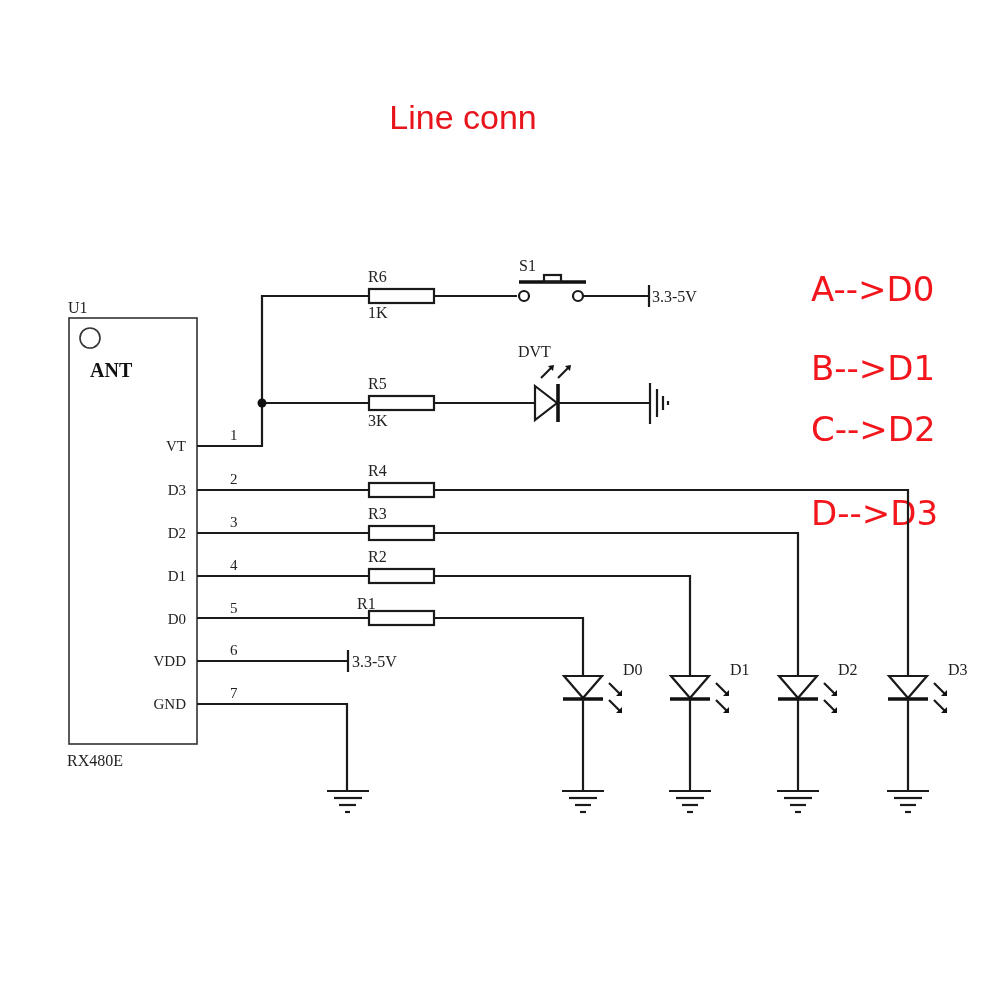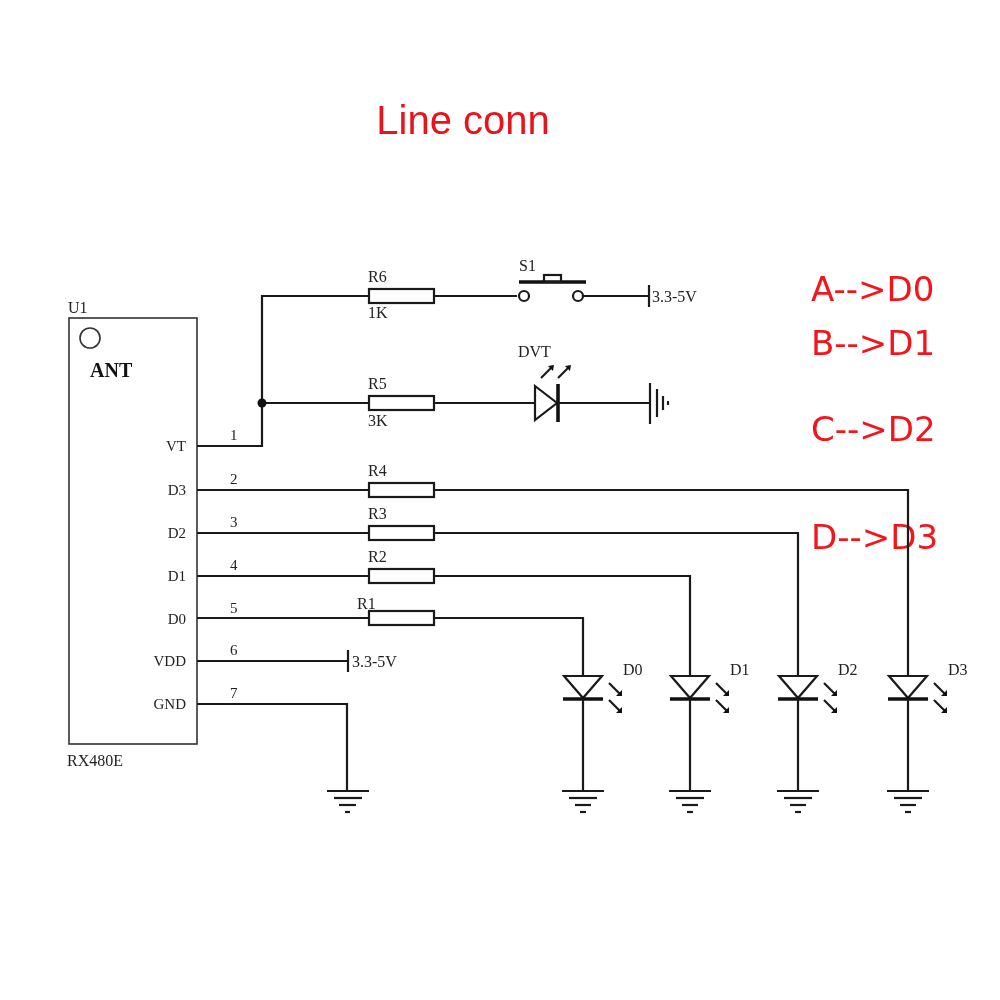--- a/index.html
+++ b/index.html
@@ -1,19 +1,19 @@
 <!DOCTYPE html>
 <html><head>
 <meta charset="utf-8">
 <style>
   html, body { margin: 0; padding: 0; background: #ffffff; }
   body { width: 1000px; height: 1000px; position: relative; overflow: hidden; }
   .title {
     position: absolute; left: 0; width: 926px; top: 98px; text-align: center;
-    font-family: "Liberation Sans", sans-serif; font-size: 40px; color: #e8141c;
+    font-family: "Liberation Sans", sans-serif; font-size: 34px; color: #e8141c;
     letter-spacing: 0px; padding-left: 0px;
   }
   .map {
     position: absolute; left: 811px;
     font-family: "DejaVu Sans", sans-serif; font-size: 34px; color: #f2161c;
     line-height: 1; white-space: nowrap; letter-spacing: 0px;
   }
   svg { position: absolute; left: 0; top: 0; }
   .w { stroke: #1a1a1a; stroke-width: 2.2; fill: none; }
   .thin { stroke: #333; stroke-width: 1.6; fill: none; }
@@ -21,23 +21,23 @@
   .lbl { font-family: "Liberation Serif", serif; font-size: 16px; fill: #222; }
   .pin { font-family: "Liberation Serif", serif; font-size: 15px; fill: #222; }
   .ant { font-family: "Liberation Serif", serif; font-size: 20px; font-weight: bold; fill: #111; }
 </style>
 </head>
 <body>
 
 <div class="title">Line conn</div>
 
 <div class="map" style="top:272px">A--&gt;D0</div>
-<div class="map" style="top:326px">B--&gt;D1</div>
+<div class="map" style="top:351px">B--&gt;D1</div>
 <div class="map" style="top:412px">C--&gt;D2</div>
-<div class="map" style="top:520px">D--&gt;D3</div>
+<div class="map" style="top:496px">D--&gt;D3</div>
 
 <svg width="1000" height="1000" viewBox="0 0 1000 1000">
 
   <g>
     <text class="lbl" x="68" y="313">U1</text>
     <rect x="69" y="318" width="128" height="426" class="thin"></rect>
     <circle cx="90" cy="338" r="10" class="thin"></circle>
     <text class="ant" x="90" y="377">ANT</text>
     <text class="lbl" x="67" y="766">RX480E</text>
 

